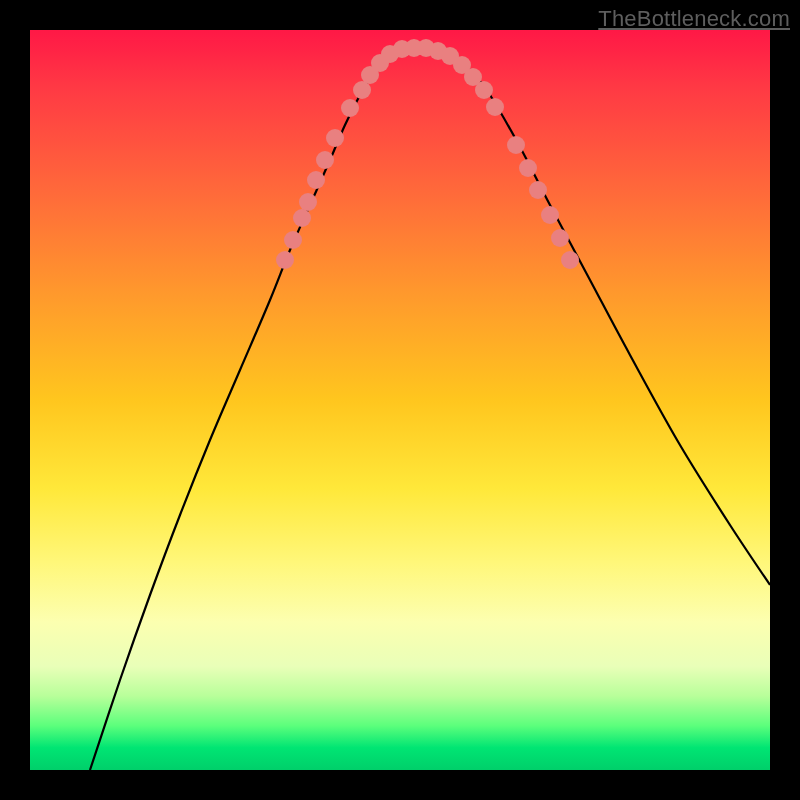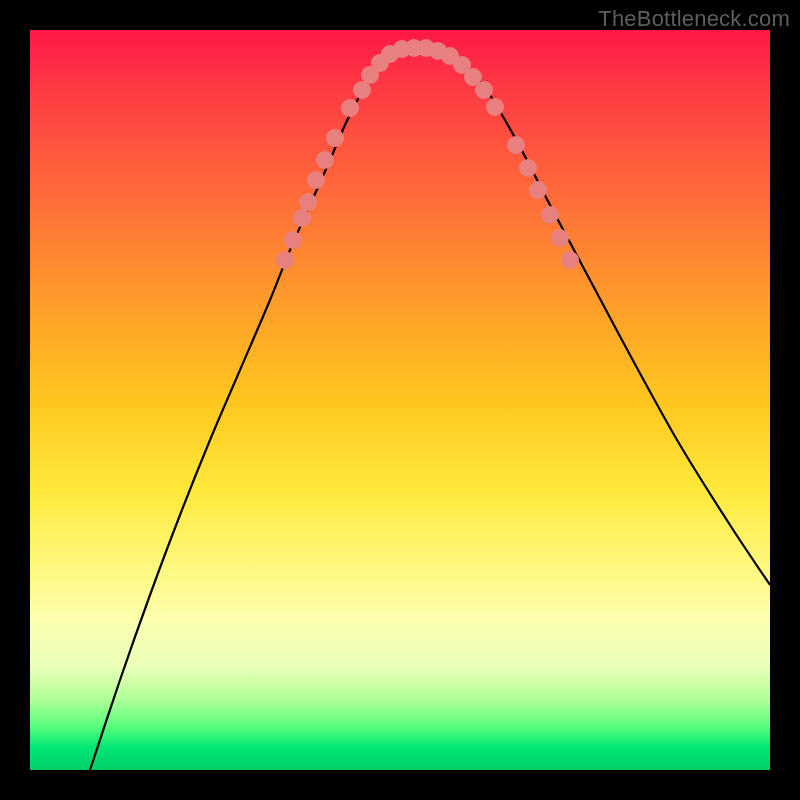--- a/index.html
+++ b/index.html
@@ -52,20 +52,21 @@
     overflow: visible;
   }
   .watermark {
     position: absolute;
     top: 6px;
     right: 10px;
     color: #5e5e5e;
     font-size: 22px;
     letter-spacing: 0.2px;
     user-select: none;
+    text-decoration: underline;
   }
 </style>
 </head>
 <body>
 
 <div class="frame">
 
   <div class="plot">
     <svg class="curve" viewBox="0 0 740 740" preserveAspectRatio="none">
       <g>

